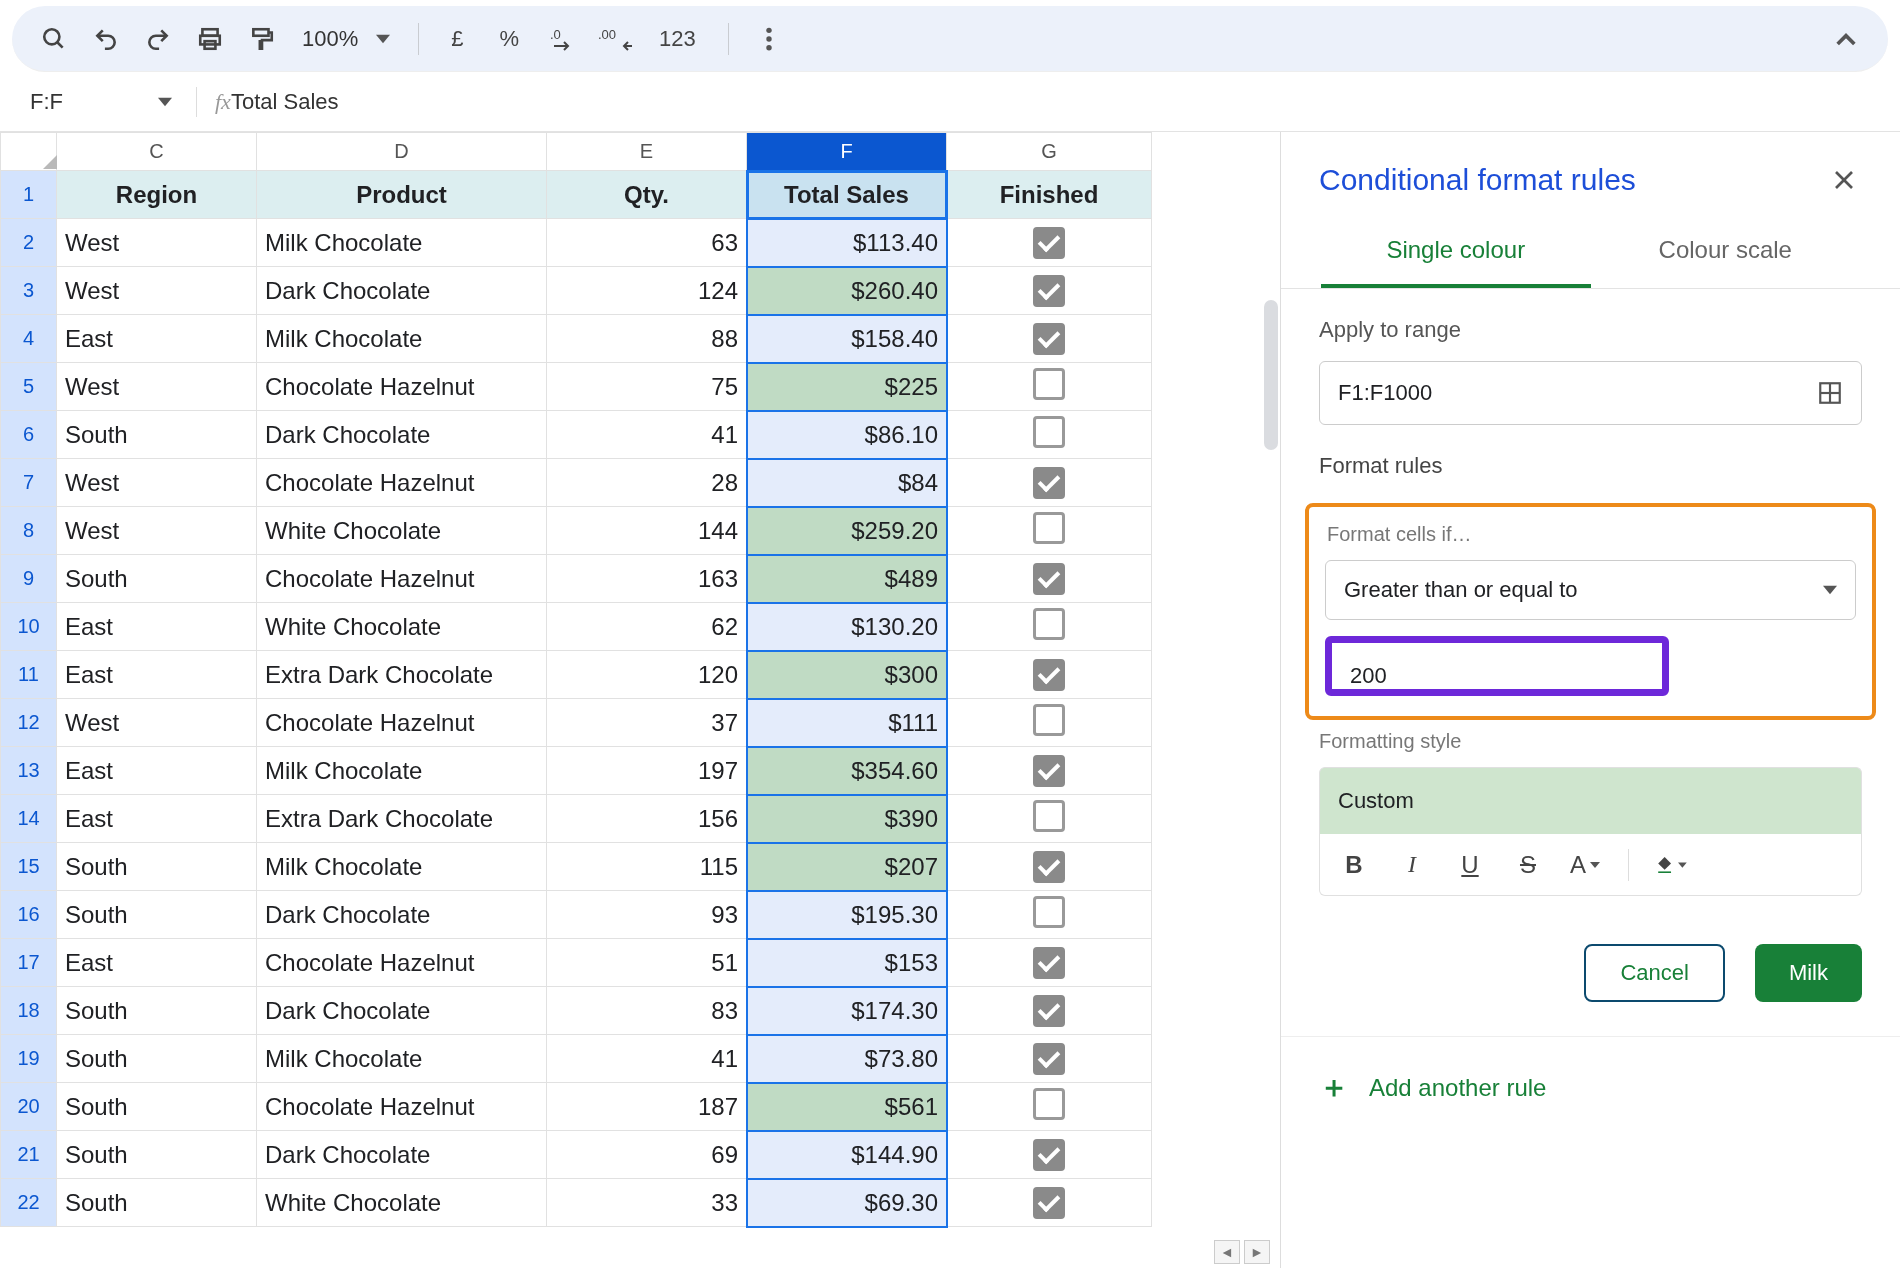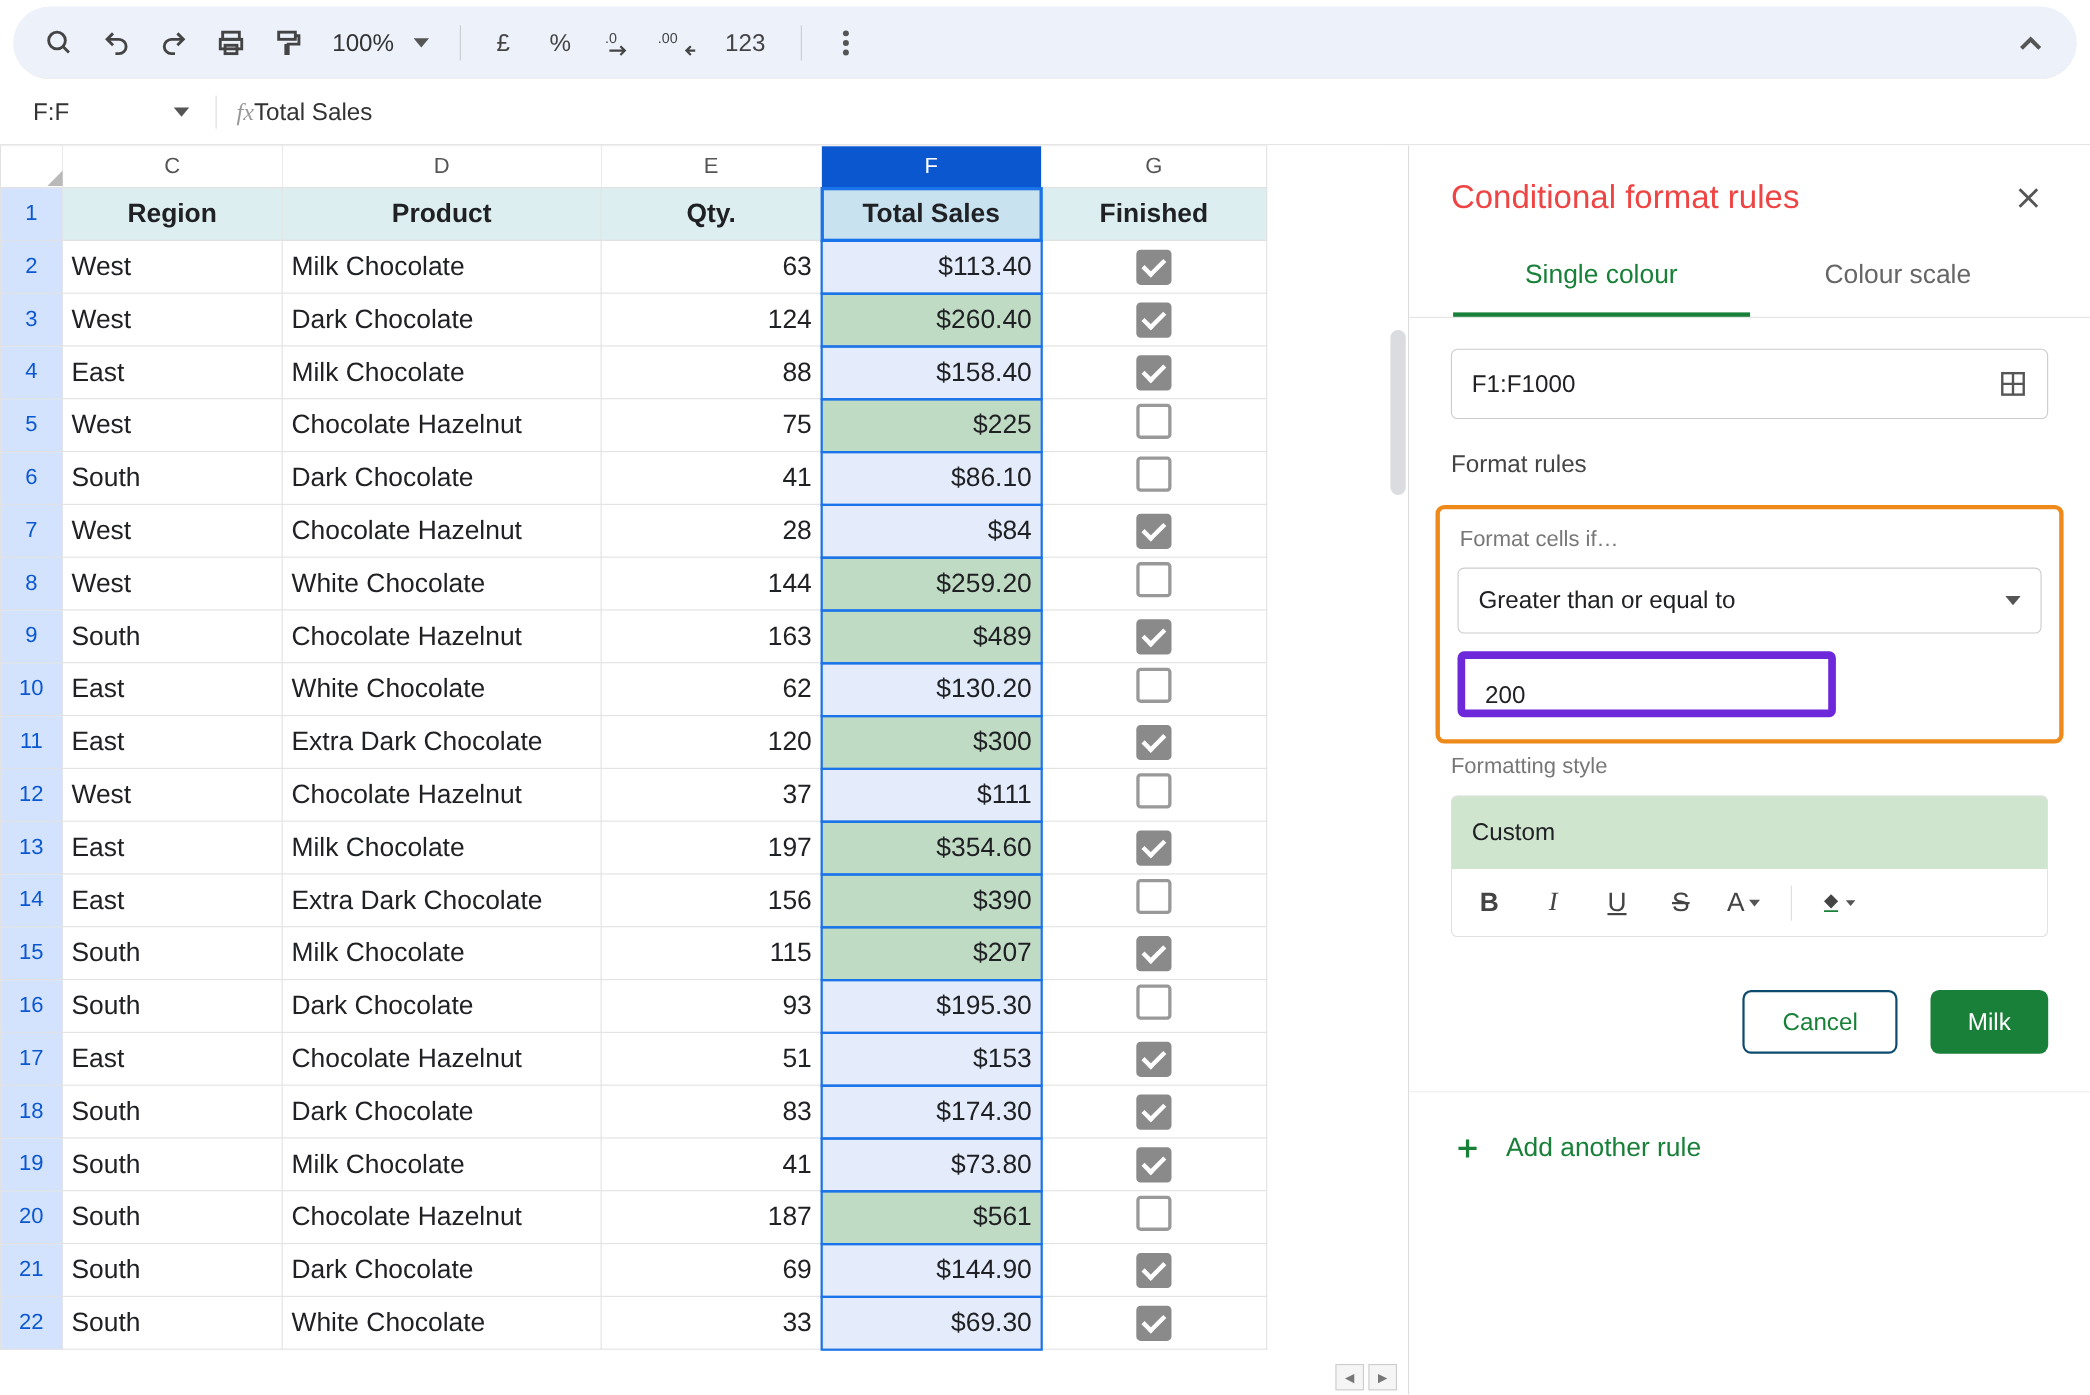--- a/index.html
+++ b/index.html
@@ -32,21 +32,21 @@
 .c-total{width:200px;text-align:right;}
 .c-fin{width:205px;text-align:center;}
 td.colF{outline:2px solid #1a73e8;outline-offset:-1px;}
 .cf-true{background:#c0dbc4;}
 .cf-false{background:#e4ecfb;}
 .chk{display:inline-flex;width:32px;height:32px;border:3px solid #999;border-radius:4px;align-items:center;justify-content:center;background:#fff;}
 .chk.checked{background:#8a8a8a;border-color:#8a8a8a;}
 .chk.checked::after{content:"";display:block;width:8px;height:16px;border:solid #fff;border-width:0 4px 4px 0;transform:rotate(45deg);margin-top:-4px;}
 .sidebar{width:620px;border-left:1px solid #ddd;background:#fff;display:flex;flex-direction:column;overflow:auto;}
 .sb-head{display:flex;align-items:center;justify-content:space-between;padding:30px 38px 20px 38px;}
-.sb-head h2{font-size:30px;font-weight:400;color:#ef4444;}
+.sb-head h2{font-size:30px;font-weight:400;color:#1d4ed8;}
 .sb-close{width:36px;height:36px;display:flex;align-items:center;justify-content:center;color:#555;}
 .tabs{display:flex;border-bottom:1px solid #e3e3e3;margin:0 0 0 0;padding:0 40px;gap:0;}
 .tab{flex:1;text-align:center;padding:18px 0 20px 0;font-size:24px;color:#666;font-weight:500;}
 .tab.active{color:#188038;border-bottom:4px solid #188038;}
 .sect{padding:28px 38px 14px 38px;}
 .sect-label{font-size:22px;color:#555;margin-bottom:18px;}
 .range-input{display:flex;align-items:center;justify-content:space-between;border:1px solid #ccc;border-radius:6px;height:64px;padding:0 18px;font-size:22px;background:#fff;}
 .range-input svg{color:#555;}
 .callout{border:4px solid #ed8a19;border-radius:8px;margin:0 24px;padding:16px 16px 20px 16px;}
 .callout .cap{font-size:20px;color:#777;margin-bottom:14px;padding-left:2px;}
@@ -368,20 +368,21 @@
               <line x1="4" y1="4" x2="20" y2="20"></line>
               <line x1="20" y1="4" x2="4" y2="20"></line>
             </svg>
           </div>
       </div>
       <div class="tabs">
         <div class="tab active">Single colour</div>
         <div class="tab">Colour scale</div>
       </div>
       <div class="sect">
+        <div class="sect-label">Apply to range</div>
         <div class="range-input">
           <span>F1:F1000</span>
           <svg width="26" height="26" viewBox="0 0 24 24" fill="none" stroke="#555" stroke-width="2">
               <rect x="3" y="3" width="18" height="18"></rect>
               <line x1="3" y1="12" x2="21" y2="12"></line>
               <line x1="12" y1="3" x2="12" y2="21"></line>
             </svg>
         </div>
       </div>
       <div class="sect" style="padding-top:14px;padding-bottom:6px;">

